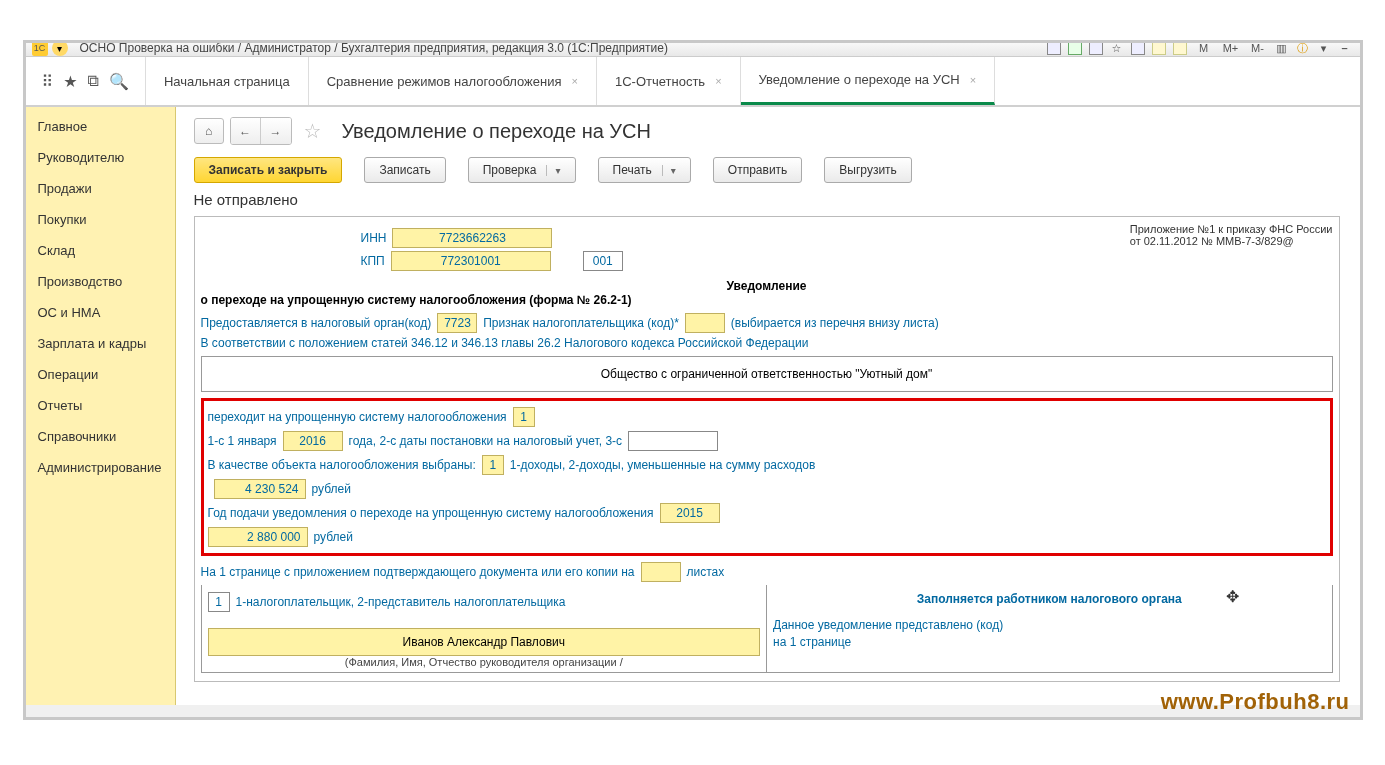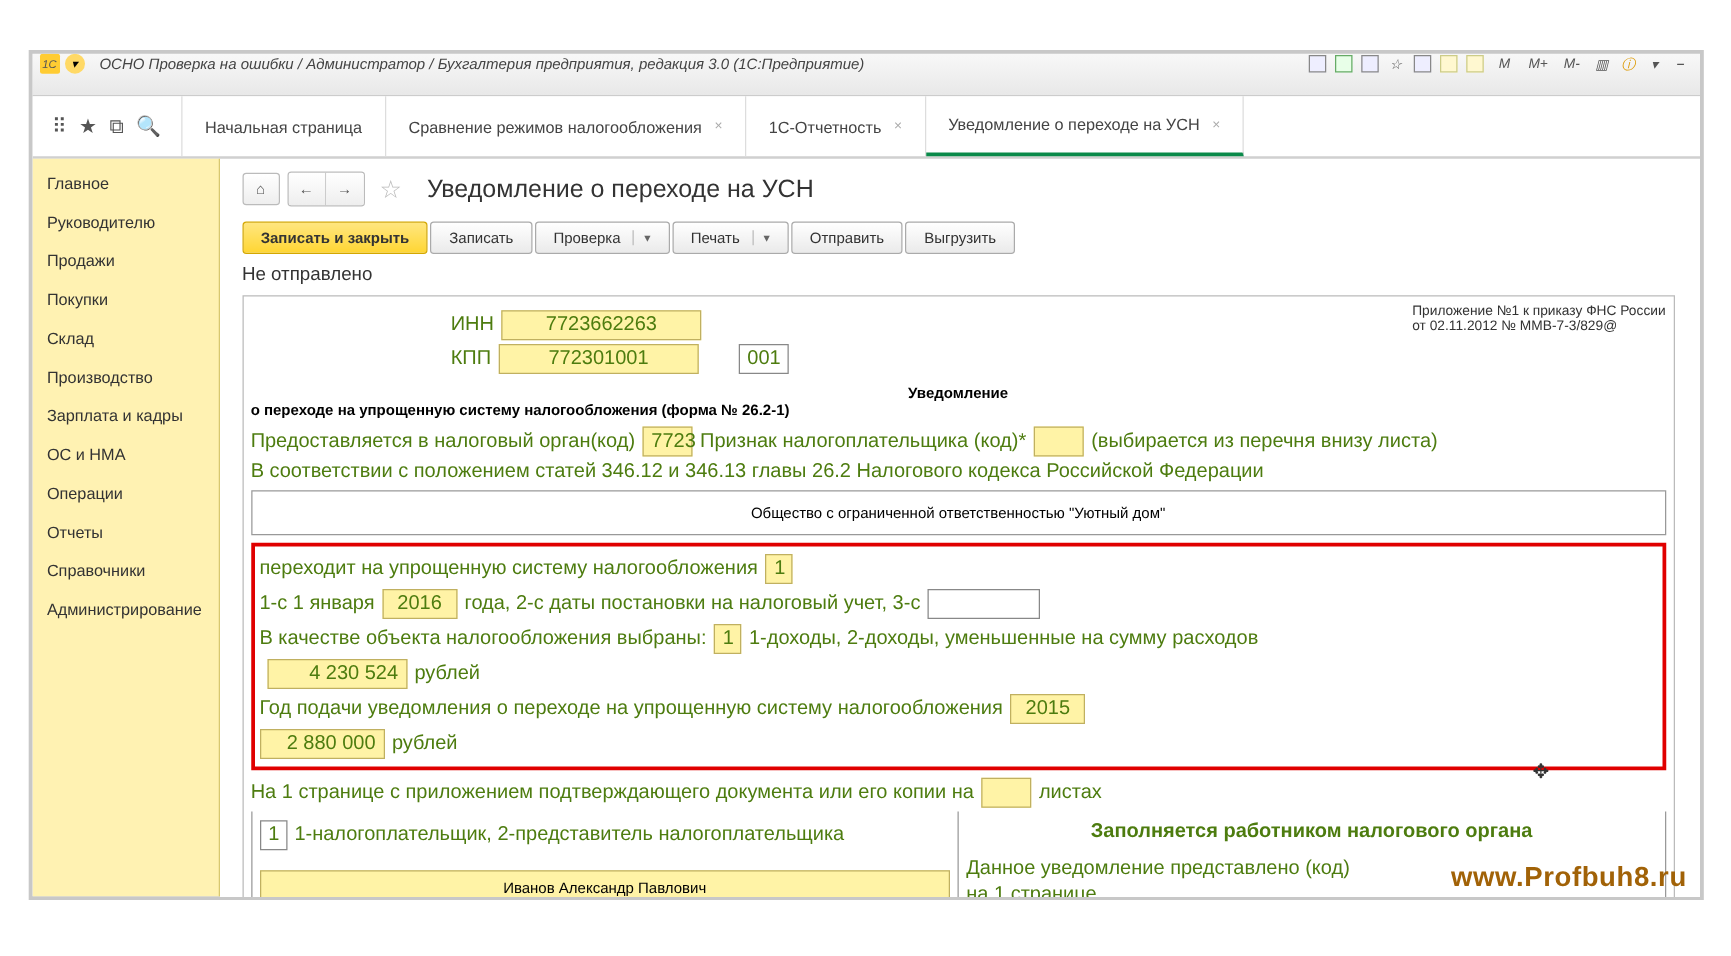--- a/index.html
+++ b/index.html
@@ -1,18 +1,18 @@
 <!DOCTYPE html>
 <html><head>
 <meta charset="utf-8">
 <style>
 * { box-sizing: border-box; margin: 0; padding: 0; }
 body { font-family: Arial, sans-serif; font-size: 12px; background: #fff; }
 .app-window { width: 1340px; height: 680px; margin: 40px auto; border: 3px solid #c8c8c8; position: relative; overflow: hidden; background: #f0f0f0; }
-.titlebar { height: 34px; background: linear-gradient(#f8f8f8,#e8e8e8); display: flex; align-items: flex-start; padding: 0 6px; border-bottom: 1px solid #ccc; font-style: italic; }
+.titlebar { height: 14px; background: linear-gradient(#f8f8f8,#e8e8e8); display: flex; align-items: flex-end; padding: 0 6px; border-bottom: 1px solid #ccc; }
 .tb-left { display: flex; align-items: center; gap: 4px; }
 .tb-icon { width: 16px; height: 16px; background: #ffcc33; border-radius: 2px; display: inline-flex; align-items: center; justify-content: center; font-size: 9px; color: #555; }
 .tb-arrow { width: 16px; height: 16px; background: #ffd966; border-radius: 8px; display: inline-flex; align-items: center; justify-content: center; font-size: 10px; }
 .tb-title { margin-left: 8px; color: #444; font-size: 12px; }
 .tb-right { margin-left: auto; display: flex; align-items: center; gap: 3px; }
 .tb-btn { width: 18px; height: 16px; display: inline-flex; align-items: center; justify-content: center; font-size: 11px; color: #555; }
 .tb-btn.wide { width: 24px; }
 .tb-sq { width:14px; height:14px; border:1px solid #888; background:#eef; }
 .tb-sq.g { background:#e8ffe8; border-color:#6a6; }
 .tb-sq.y { background:#fff8d0; border-color:#cc8; }
@@ -25,27 +25,27 @@
 .main { display: flex; height: calc(100% - 76px); }
 .sidebar { width: 150px; background: #fff2b2; border-right: 1px solid #d8c870; padding-top: 4px; }
 .sidebar-item { padding: 8px 12px; font-size: 13px; color: #333; cursor: pointer; }
 .content { flex: 1; background: #fff; overflow: auto; padding: 10px 20px 20px 18px; position: relative; }
 .page-head { display: flex; align-items: center; gap: 6px; margin-bottom: 12px; }
 .ico-btn { width: 30px; height: 26px; border: 1px solid #bbb; border-radius: 3px; background: linear-gradient(#fff,#eee); display: inline-flex; align-items: center; justify-content: center; font-size: 12px; color: #555; }
 .nav-group { display:flex; border:1px solid #bbb; border-radius:3px; overflow:hidden; }
 .nav-group .ico-btn { border:none; border-right:1px solid #ccc; border-radius:0; }
 .nav-group .ico-btn:last-child { border-right:none; }
 .page-title { font-size: 20px; font-weight: normal; color: #333; margin-left: 8px; }
-.toolbar { display: flex; gap: 2px; margin-bottom: 8px; }
+.toolbar { display: flex; gap: 22px; margin-bottom: 8px; }
 .btn { height: 26px; padding: 0 14px; border: 1px solid #aaa; border-radius: 3px; background: linear-gradient(#fff,#eaeaea); font-size: 12px; display: inline-flex; align-items: center; color: #333; }
 .btn.primary { background: linear-gradient(#ffe680,#ffd633); border-color: #d4a700; font-weight: bold; }
 .btn .caret { margin-left: 10px; font-size: 10px; color: #666; border-left:1px solid #bbb; padding-left:8px; }
 .status-line { font-size: 15px; color: #333; margin-bottom: 8px; }
 .form-border { border: 1px solid #bbb; padding: 8px 6px; }
-.row { margin: 3px 0; font-size: 16px; color: #4d7c0f; }
+.row { margin: 3px 0; font-size: 12px; color: #0369a1; }
 .row-flex { display:flex; align-items:center; gap:6px; }
 .lbl { display: inline-block; }
 .fld { display: inline-block; background: #fff3a6; border: 1px solid #c0b060; text-align: center; padding: 2px 6px; min-height: 18px; vertical-align: middle; }
 .fld.white { background:#fff; border-color:#888; }
 .fld.small { width: 40px; }
 .fld.med { width: 160px; }
 .txt-center { text-align:center; }
 .form-title { text-align:center; font-weight:bold; margin-top:8px; }
 .form-sub { text-align:left; font-weight:bold; margin-bottom:6px; }
 .hint { font-size:11px; color:#444; text-align:center; }
@@ -125,22 +125,22 @@
   </div>
 
   <div class="main">
     <div class="sidebar">
       <div class="sidebar-item">Главное</div>
       <div class="sidebar-item">Руководителю</div>
       <div class="sidebar-item">Продажи</div>
       <div class="sidebar-item">Покупки</div>
       <div class="sidebar-item">Склад</div>
       <div class="sidebar-item">Производство</div>
+      <div class="sidebar-item">ОС и НМА</div>
       <div class="sidebar-item">Зарплата и кадры</div>
-      <div class="sidebar-item">ОС и НМА</div>
       <div class="sidebar-item">Операции</div>
       <div class="sidebar-item">Отчеты</div>
       <div class="sidebar-item">Справочники</div>
       <div class="sidebar-item">Администрирование</div>
     </div>
 
     <div class="content">
       <div class="page-head">
         <span class="ico-btn">⌂</span>
         <span class="nav-group">
@@ -210,21 +210,21 @@
             <span>года, 2-с даты постановки на налоговый учет, 3-с</span>
             <span class="fld white" style="width:90px">&nbsp;</span>
           </div>
           <div class="row row-flex">
             <span>В качестве объекта налогообложения выбраны:</span>
             <span class="fld" style="width:22px">1</span>
             <span>1-доходы, 2-доходы, уменьшенные на сумму расходов</span>
           </div>
           <div class="row row-flex">
             <span></span>
-            <span class="fld" style="width:112px;text-align:right">4 230 524</span>
+            <span class="fld" style="width:92px;text-align:right">4 230 524</span>
             <span>рублей</span>
           </div>
           <div class="row row-flex">
             <span>Год подачи уведомления о переходе на упрощенную систему налогообложения</span>
             <span class="fld" style="width:60px">2015</span>
           </div>
           <div class="row row-flex">
             <span class="fld" style="width:100px;text-align:right">2 880 000</span>
             <span>рублей</span>
           </div>

